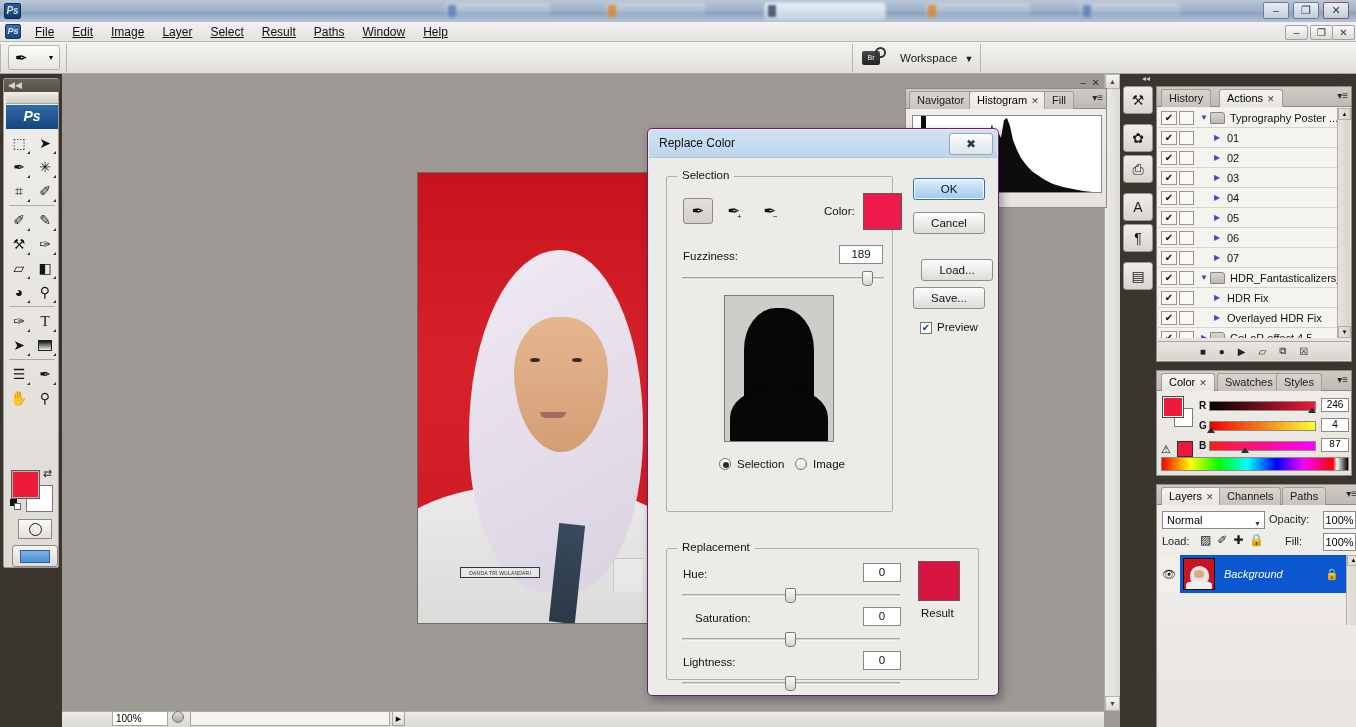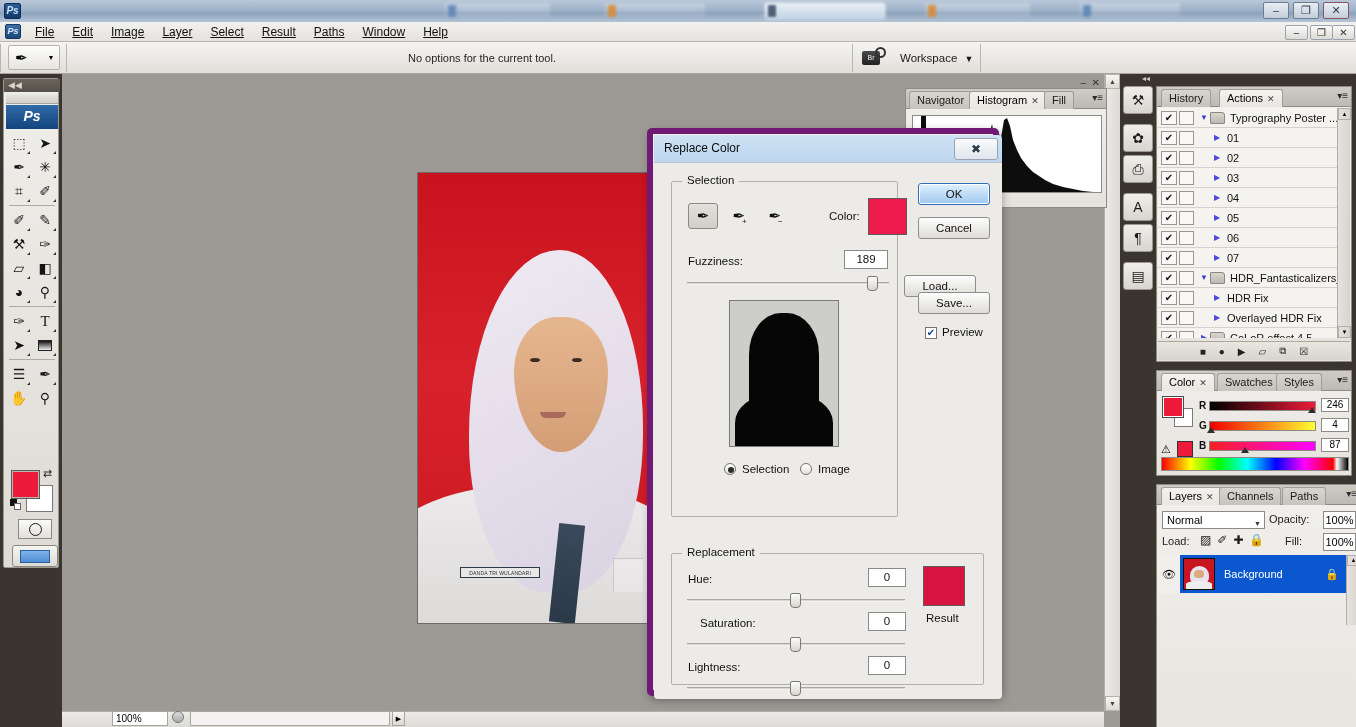--- a/index.html
+++ b/index.html
@@ -417,32 +417,32 @@
   }
   .lp-row {
     position:absolute; left:1px; top:70px; width:189px; height:38px;
     background:#0a57d0; display:flex; align-items:center;
   }
   .lp-eye { width:22px; text-align:center; font-size:11px; color:#111; background:#f1efec; height:38px; line-height:38px; }
   .lp-thumb {
     width:32px; height:32px; margin-left:3px; border:1px solid #111;
     position:relative; overflow:hidden; background:#d22;
   }
-  .lp-name { flex:1; margin-left:9px; color:#fff; font-size:11px; }
+  .lp-name { flex:1; margin-left:9px; color:#fff; font-style:italic; font-size:11px; }
   .lp-lockicon { margin-right:8px; font-size:11px; color:#111; }
   .lp-scroll {
     position:absolute; right:1px; top:70px; width:13px; height:70px;
     background:linear-gradient(90deg,#e6e3de,#d7d4ce); border-left:1px solid #b2aea8;
   }
 
   
   .dialog {
     position:absolute; left:647px; top:128px; width:352px; height:568px;
     background:#ecebe8;
-    border:6px solid #701a75;
+    border:1px solid #701a75;
     border-radius:5px;
     box-shadow: 3px 4px 10px rgba(0,0,0,.35);
   }
   .dlg-title {
     position:absolute; left:1px; top:1px; width:348px; height:28px;
     background:linear-gradient(180deg,#cfe2f4,#bcd6ee);
     border-radius:4px 4px 0 0;
     border-bottom:1px solid #b6c6d4;
   }
   .dlg-title span {
@@ -569,21 +569,20 @@
       <div class="win-ctl2" style="left:1332px;">✕</div>
     </div>
 
     <div class="optionsbar">
       <div class="opt-sep" style="left:0;"></div>
       <div class="opt-toolwell">
         <span style="position:absolute;left:6px;top:3px;font-size:15px;">✒</span>
         <span style="position:absolute;right:6px;top:7px;font-size:8px;">▾</span>
       </div>
       <div class="opt-sep" style="left:66px;"></div>
-      <div class="opt-text">No options for the current tool.</div>
       <div class="opt-sep" style="left:852px;"></div>
       <div class="opt-bridge">
         <div style="position:absolute;left:0;top:4px;width:18px;height:14px;background:linear-gradient(180deg,#4a4a4a,#222);border-radius:2px;color:#eee;font-size:7px;text-align:center;line-height:13px;">Br</div>
         <div style="position:absolute;left:13px;top:0px;width:11px;height:11px;border:2px solid #333;border-radius:50%;"></div>
       </div>
       <div class="opt-workspace">
         <span>Workspace</span>
         <span style="font-size:9px;margin-left:4px;">▼</span>
       </div>
       <div class="opt-sep" style="left:980px;"></div>
@@ -911,21 +910,21 @@
           <span class="cp-slider" id="gSl" style="background: linear-gradient(90deg, rgb(240, 0, 0), rgb(255, 255, 48));"></span>
         </div>
         <div class="cp-marker" id="gMk" style="top: 56px; left: 50.14px;"></div>
         <div class="cp-val" style="top:47px;">4</div>
 
         <div class="cp-row" style="top:68px;">
           <span class="cp-ch">B</span>
           <span class="cp-slider" id="bSl" style="background: linear-gradient(90deg, rgb(246, 32, 32), rgb(255, 0, 255));"></span>
         </div>
         <div class="cp-marker" id="bMk" style="top: 76px; left: 84.38px;"></div>
-        <div class="cp-val" style="top:67px;">87</div>
+        <div class="cp-val" style="top:67px;font-family:Liberation Mono, monospace;">87</div>
 
         <div class="cp-ramp"></div>
       </div>
 
       <div class="panel" style="left:36px; top:410px; width:205px; height:300px;">
         <div class="panel-tabs">
           <div class="ptab active" style="left:4px;"><span>Layers</span><span class="x">✕</span></div>
           <div class="ptab" style="left:62px;"><span>Channels</span></div>
           <div class="ptab" style="left:125px;"><span>Paths</span></div>
           <div class="panel-menu">▾≡</div>
@@ -1044,21 +1043,21 @@
           <div class="numbox" style="left:196px; top:102px; width:38px;">0</div>
           <div class="slider-track" style="left:15px; top:133px; width:218px;"></div>
           <div class="slider-thumb" style="left:118px; top:127px;"></div>
 
           <div class="swatch-box" id="resultSw" style="left: 251px; top: 12px; width: 42px; height: 40px; background: rgb(216, 20, 64);"></div>
           <div class="lbl" style="left:254px; top:58px;">Result</div>
         </div>
 
         <div class="dlg-btn primary" style="left:264px; top:20px;">OK</div>
         <div class="dlg-btn" style="left:264px; top:54px;">Cancel</div>
-        <div class="dlg-btn" style="left:250px; top:101px;margin-top:11px;">Load...</div>
+        <div class="dlg-btn" style="left:272px; top:101px;">Load...</div>
         <div class="dlg-btn" style="left:264px; top:129px;">Save...</div>
         <div class="chk" style="left:271px; top:164px;">✔</div>
         <div class="lbl" style="left:288px; top:163px;">Preview</div>
       </div>
     </div>
 
   </div>
 </div>
 
 </body></html>

